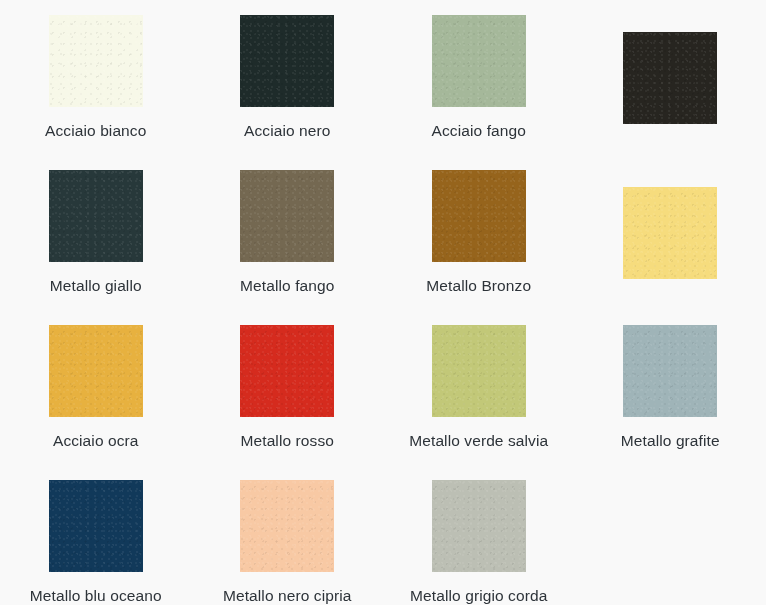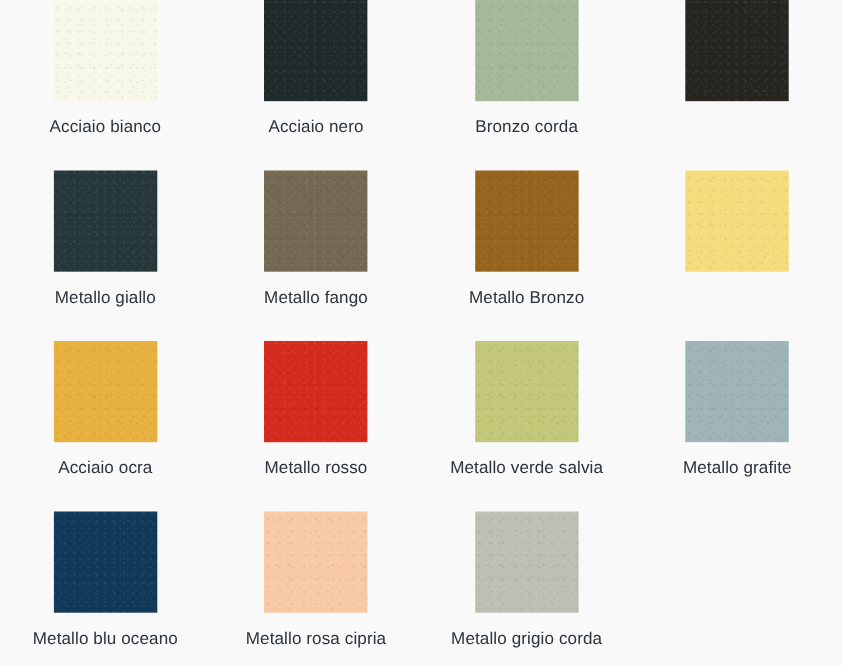--- a/index.html
+++ b/index.html
@@ -21,21 +21,21 @@
     grid-auto-rows: 155px;
     width: 766px;
     box-sizing: border-box;
     padding: 0;
   }
 
   .swatch-cell {
     display: flex;
     flex-direction: column;
     align-items: center;
-    justify-content: flex-start;
+    justify-content: center;
   }
 
   .swatch-chip {
     width: 94px;
     height: 92px;
     margin-top: 0px;
     position: relative;
     overflow: hidden;
     
     background-repeat: no-repeat;
@@ -74,21 +74,21 @@
     <div class="swatch-cell">
       <div class="swatch-chip" title="Acciaio bianco" style="background: rgb(247, 248, 232);"></div>
       <div class="swatch-label">Acciaio bianco</div>
     </div>
     <div class="swatch-cell">
       <div class="swatch-chip" title="Acciaio nero" style="background: rgb(30, 43, 42);"></div>
       <div class="swatch-label">Acciaio nero</div>
     </div>
     <div class="swatch-cell">
       <div class="swatch-chip" title="Acciaio corda" style="background: rgb(165, 184, 154);"></div>
-      <div class="swatch-label">Bronzo corda</div>
+      <div class="swatch-label">Acciaio fango</div>
     </div>
     <div class="swatch-cell">
       <div class="swatch-chip" title="Metallo Marrone" style="background: rgb(39, 37, 32);"></div>
     </div>
     <div class="swatch-cell">
       <div class="swatch-chip" title="Metallo grafite" style="background: rgb(39, 56, 58);"></div>
       <div class="swatch-label">Metallo giallo</div>
     </div>
     <div class="swatch-cell">
       <div class="swatch-chip" title="Metallo fango" style="background: rgb(116, 104, 81);"></div>
@@ -116,20 +116,20 @@
     <div class="swatch-cell">
       <div class="swatch-chip" title="Metallo azzurro" style="background: rgb(159, 180, 184);"></div>
       <div class="swatch-label">Metallo grafite</div>
     </div>
     <div class="swatch-cell">
       <div class="swatch-chip" title="Metallo blu oceano" style="background: rgb(17, 57, 90);"></div>
       <div class="swatch-label">Metallo blu oceano</div>
     </div>
     <div class="swatch-cell">
       <div class="swatch-chip" title="Metallo rosa cipria" style="background: rgb(248, 201, 164);"></div>
-      <div class="swatch-label">Metallo rosa cipria</div>
+      <div class="swatch-label">Metallo nero cipria</div>
     </div>
     <div class="swatch-cell">
       <div class="swatch-chip" title="Metallo grigio chiaro" style="background: rgb(188, 191, 180);"></div>
       <div class="swatch-label">Metallo grigio corda</div>
     </div>
     <div class="swatch-cell is-empty"></div>
   </div>
 
 </body></html>

